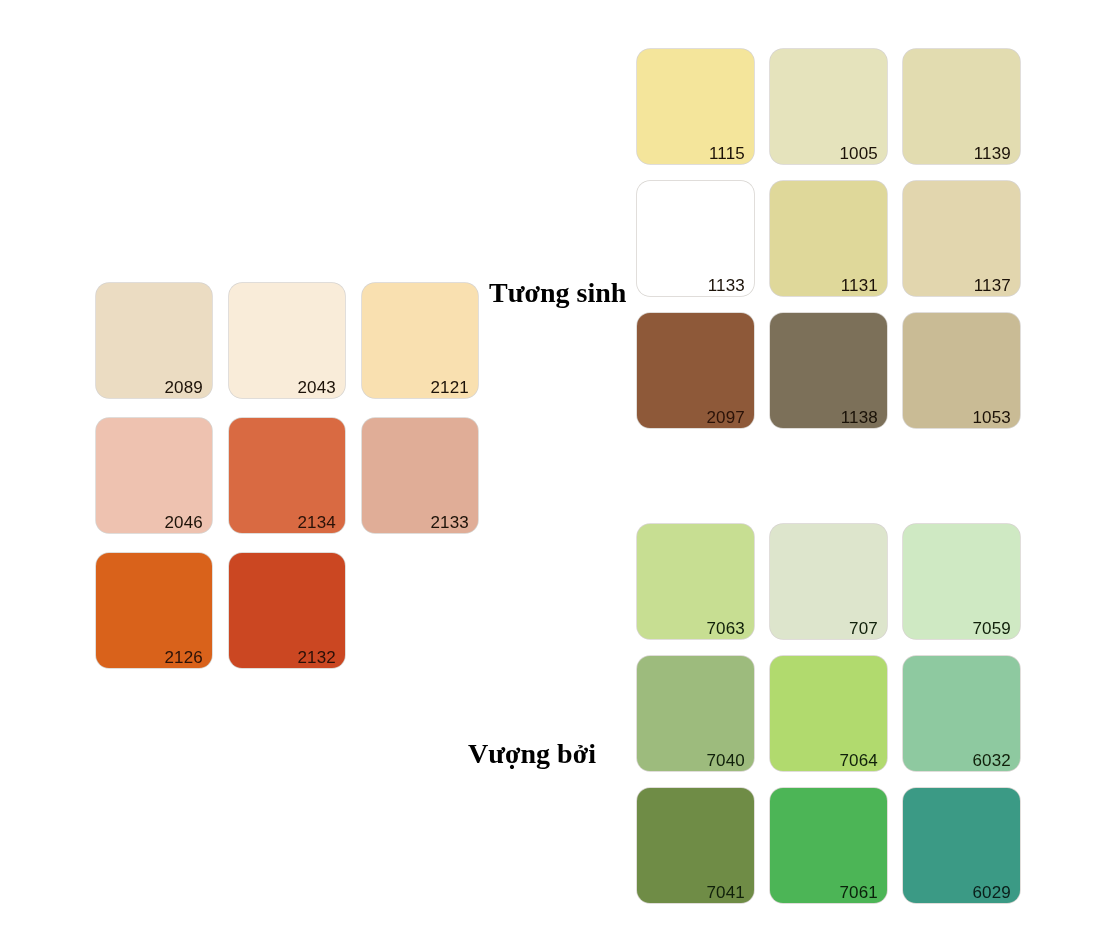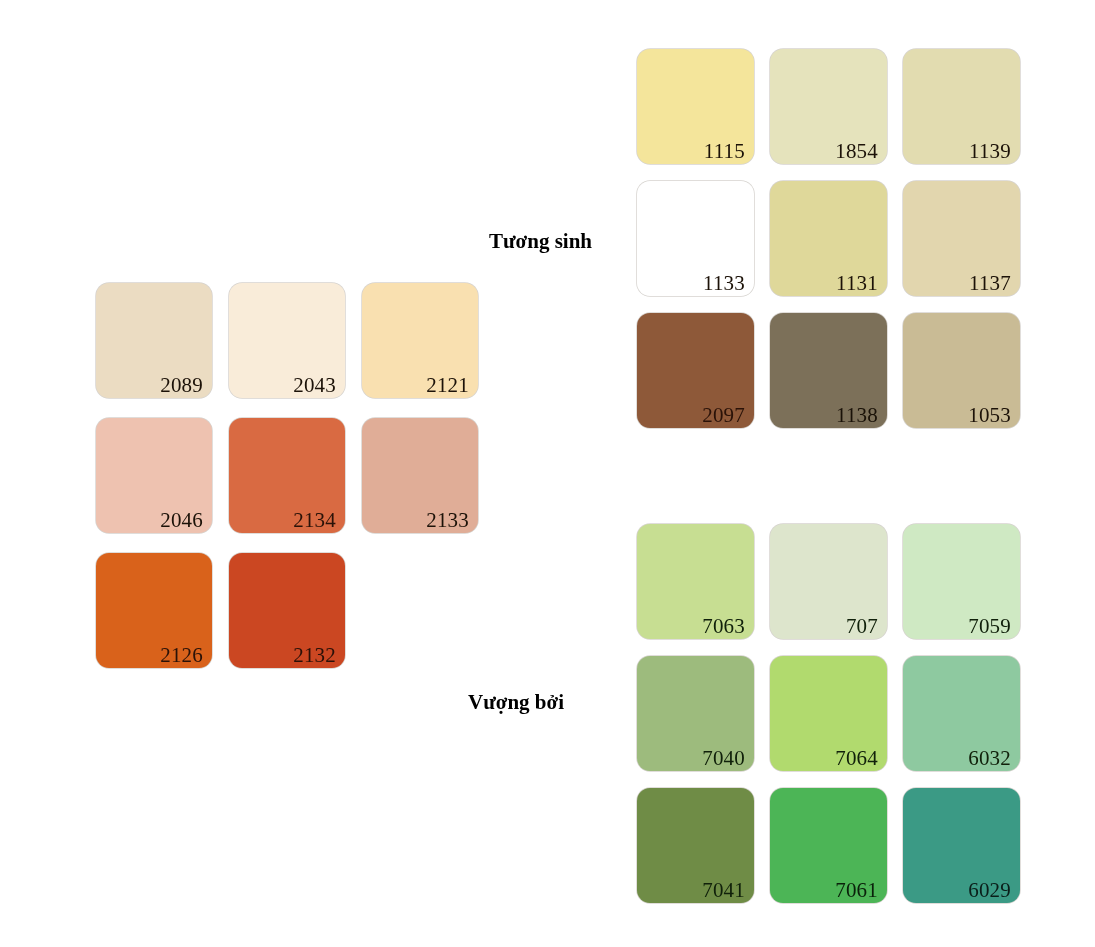--- a/index.html
+++ b/index.html
@@ -33,22 +33,22 @@
     position: relative;
     border-radius: 13px;
     box-sizing: border-box;
     box-shadow: 0 0 0 0.75px rgba(120,110,95,0.30);
     overflow: hidden;
   }
   .swatch-code {
     position: absolute;
     right: 9px;
     bottom: 2px;
-    font-family: Liberation Serif, serif;
-    font-size: 21px;
+    font-family: Liberation Sans, sans-serif;
+    font-size: 17px;
     line-height: 1;
     letter-spacing: 0.2px;
     color: #1c1208;
     white-space: nowrap;
   }
   
   #palette-warm {
     left: 96px;
     top: 283px;
     --sw: 116px;
@@ -71,24 +71,25 @@
     top: 524px;
     --sw: 117px;
     --sh: 115px;
     --gx: 16px;
     --gy: 17px;
   }
   .group-label {
     position: absolute;
     font-family: "Liberation Serif", "DejaVu Serif", serif;
     font-weight: bold;
-    font-size: 21px;
+    font-size: 28px;
     line-height: 1;
     color: #000000;
     white-space: nowrap;
+    margin-top: 48px;
   }
   #label-tuong-sinh {
     left: 489px;
     top: 231px;
   }
   #label-vuong-boi {
     left: 468px;
     top: 692px;
   }
 </style>
@@ -124,21 +125,21 @@
       </div>
     </div>
 
   <div class="group-label" id="label-tuong-sinh">Tương sinh</div>
 
   <div class="palette" id="palette-earth">
       <div class="swatch" style="background: rgb(244, 229, 155);">
         <span class="swatch-code" style="color: rgb(28, 18, 8);">1115</span>
       </div>
       <div class="swatch" style="background: rgb(229, 227, 188);">
-        <span class="swatch-code" style="color: rgb(28, 18, 8);">1854</span>
+        <span class="swatch-code" style="color: rgb(28, 18, 8);">1005</span>
       </div>
       <div class="swatch" style="background: rgb(226, 220, 176);">
         <span class="swatch-code" style="color: rgb(28, 18, 8);">1139</span>
       </div>
       <div class="swatch">
         <span class="swatch-code" style="color: rgb(28, 18, 8); text-align: center;">1133</span>
       </div>
       <div class="swatch" style="background: rgb(223, 216, 154); padding-left: 37px;">
         <span class="swatch-code" style="color: rgb(28, 18, 8);">1131</span>
       </div>

